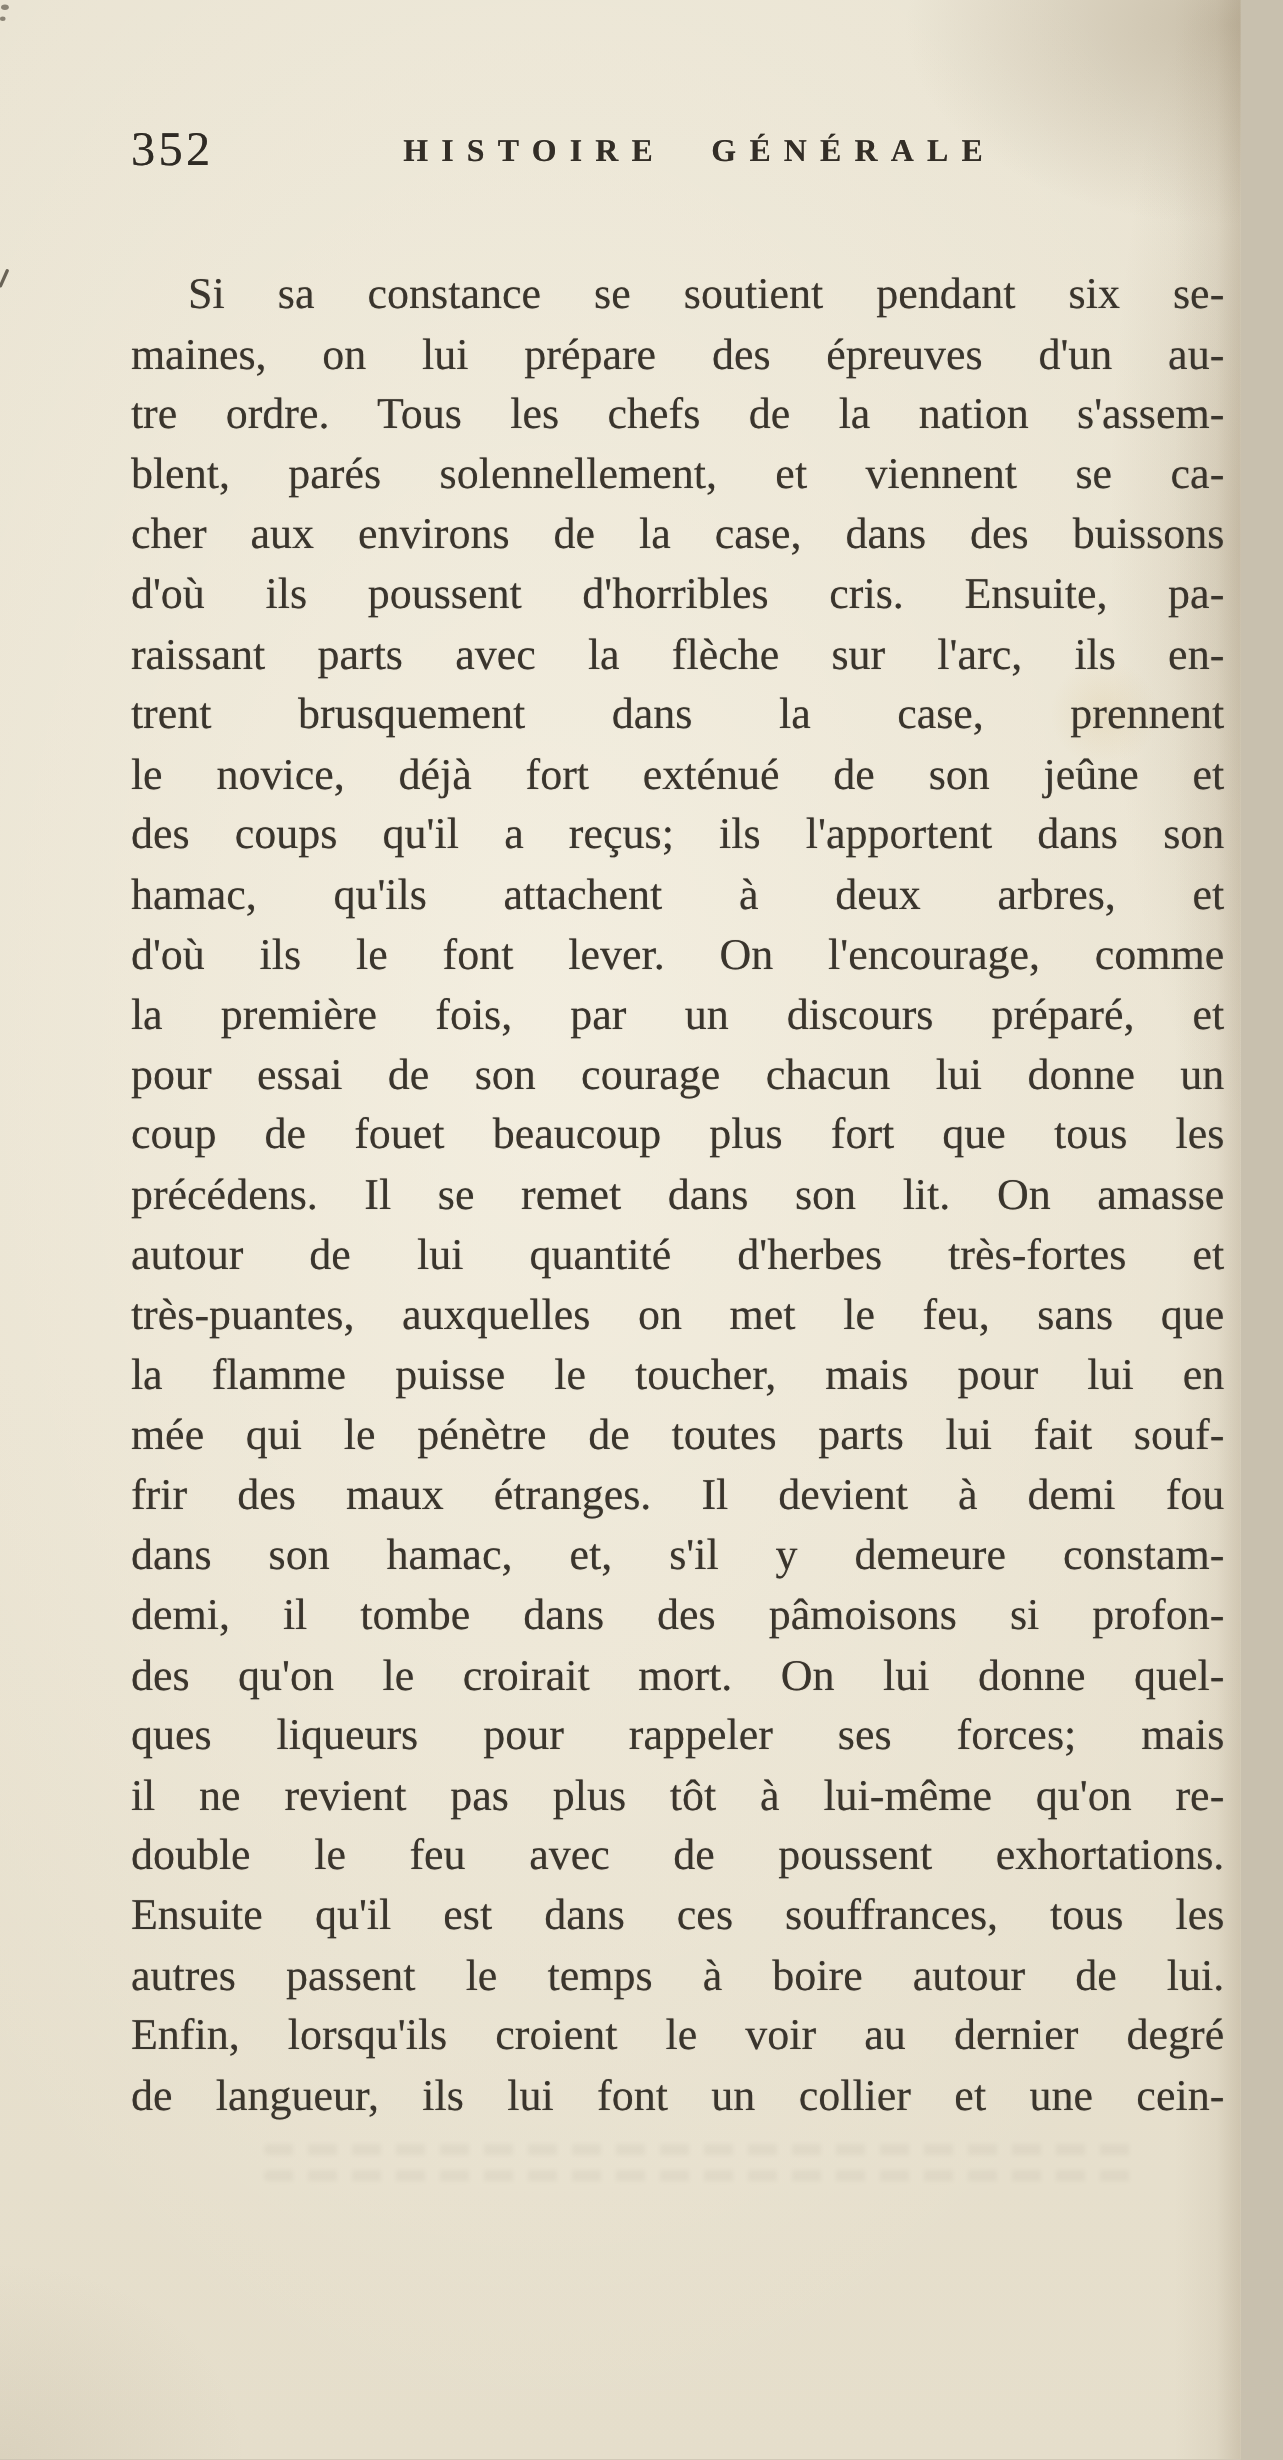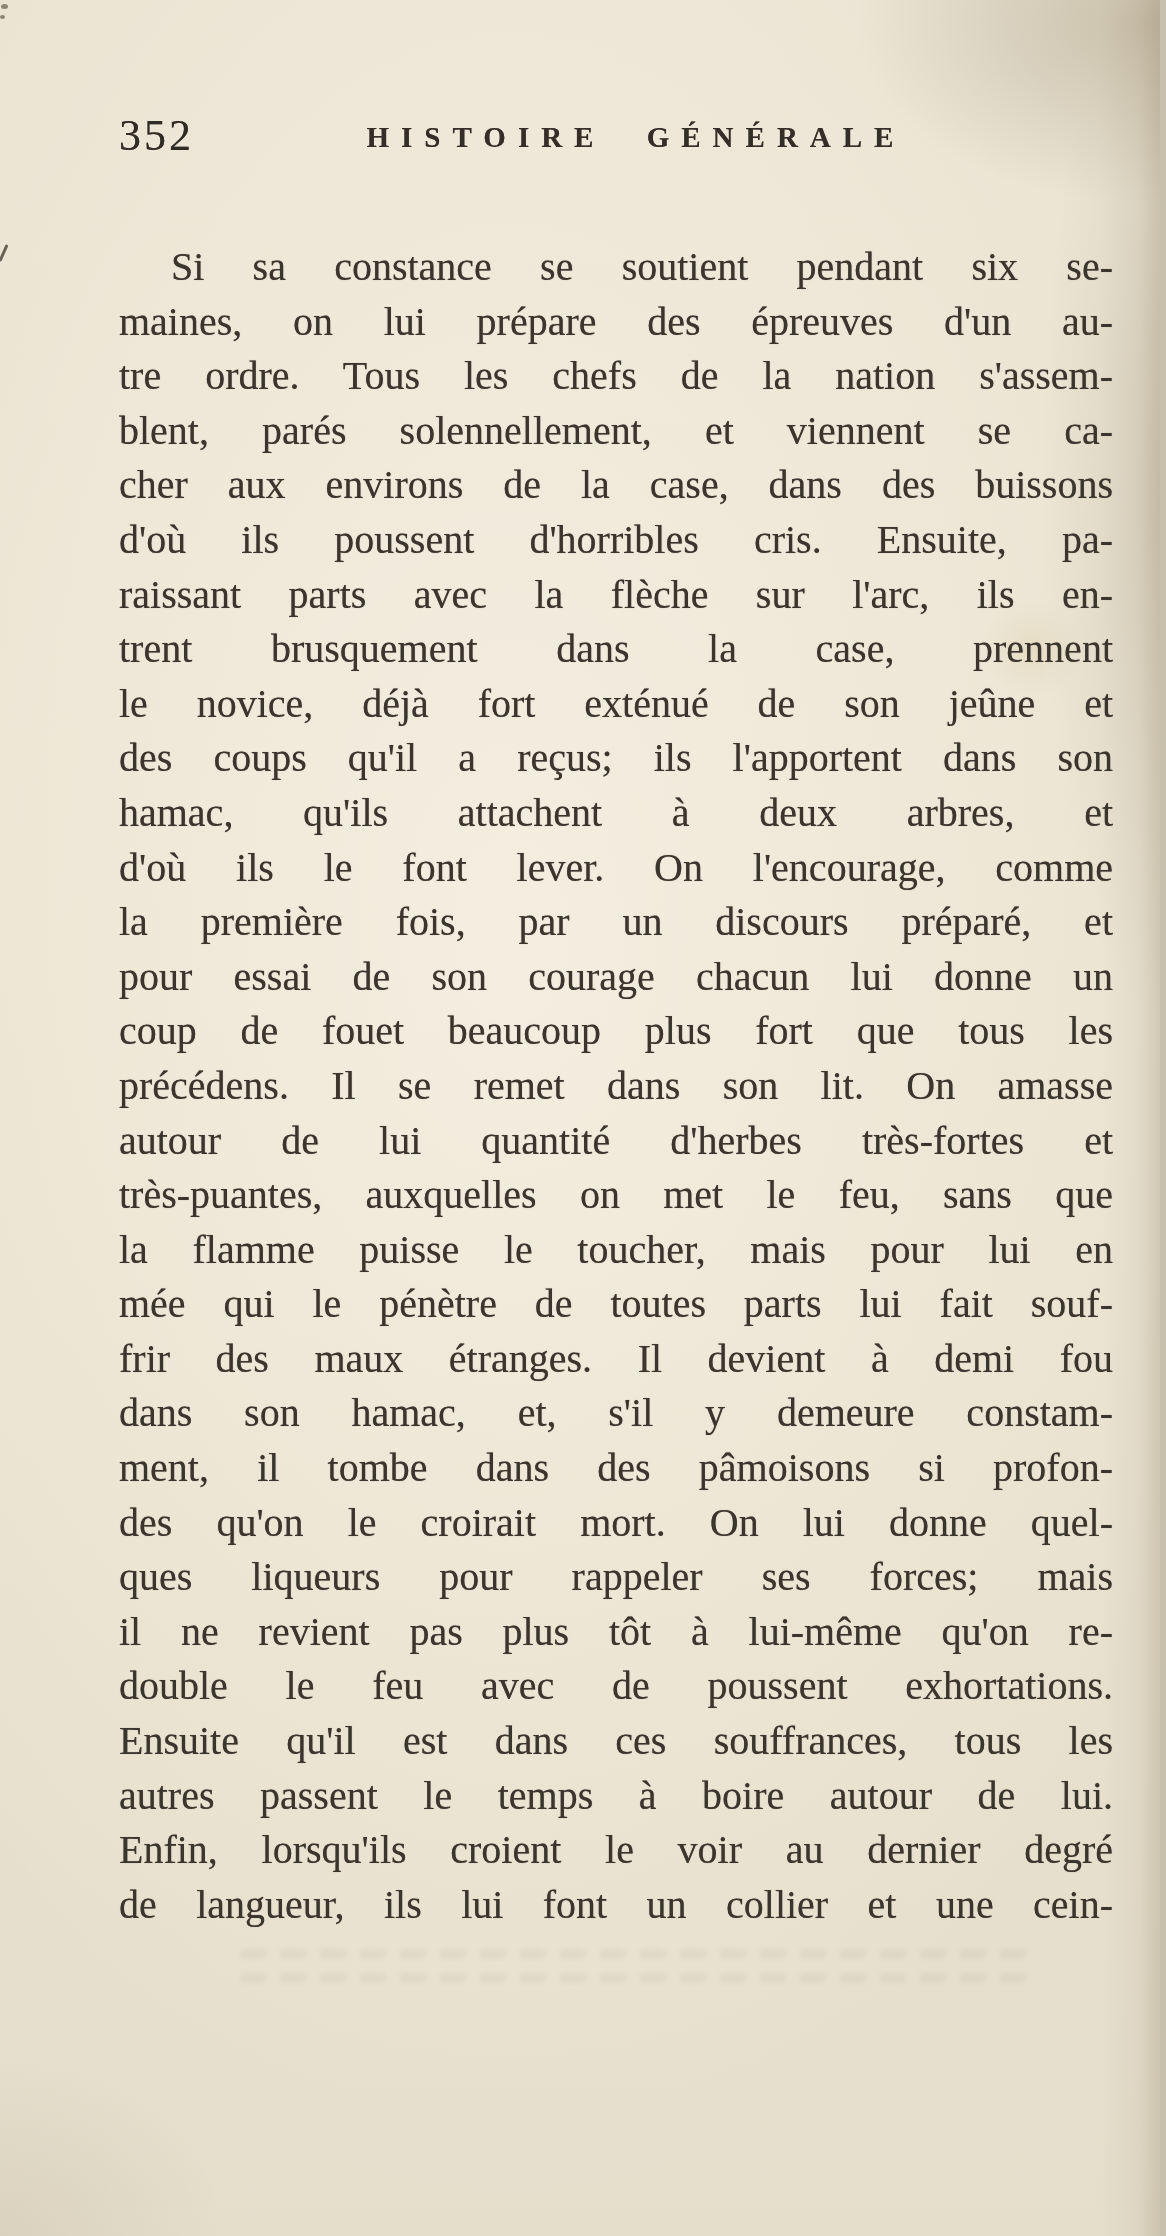--- a/index.html
+++ b/index.html
@@ -13,21 +13,20 @@
     height: 2236px;
     overflow: hidden;
     font-family: "Liberation Serif", "DejaVu Serif", serif;
     background:
       radial-gradient(ellipse 420px 260px at 99% 1%, rgba(118, 98, 66, 0.28), transparent 70%),
       radial-gradient(ellipse 160px 700px at 100% 22%, rgba(128, 108, 76, 0.16), transparent 75%),
       radial-gradient(circle 70px at 89% 29%, rgba(198, 164, 88, 0.14), transparent 70%),
       radial-gradient(ellipse 300px 240px at 0% 100%, rgba(120, 102, 72, 0.10), transparent 75%),
       radial-gradient(ellipse 900px 1500px at 44% 42%, rgba(255, 252, 242, 0.45), transparent 85%),
       linear-gradient(180deg, #eae4d3 0%, #e9e2d0 55%, #e5decb 100%);
-    padding-left: 32px;
   }
   
   .edge-shade {
     position: absolute;
     top: 0; right: 0; bottom: 0;
     width: 60px;
     background: linear-gradient(to left, rgba(122, 102, 72, 0.22), rgba(122, 102, 72, 0.07) 22px, transparent 60px);
     pointer-events: none;
   }
   .header-row {
@@ -153,21 +152,21 @@
     <div class="line">la première fois, par un discours préparé, et</div>
     <div class="line">pour essai de son courage chacun lui donne un</div>
     <div class="line">coup de fouet beaucoup plus fort que tous les</div>
     <div class="line">précédens. Il se remet dans son lit. On amasse</div>
     <div class="line">autour de lui quantité d'herbes très-fortes et</div>
     <div class="line">très-puantes, auxquelles on met le feu, sans que</div>
     <div class="line">la flamme puisse le toucher, mais pour lui en</div>
     <div class="line">mée qui le pénètre de toutes parts lui fait souf-</div>
     <div class="line">frir des maux étranges. Il devient à demi fou</div>
     <div class="line">dans son hamac, et, s'il y demeure constam-</div>
-    <div class="line">ment, il tombe dans des pâmoisons si profon-</div>
+    <div class="line">demi, il tombe dans des pâmoisons si profon-</div>
     <div class="line">des qu'on le croirait mort. On lui donne quel-</div>
     <div class="line">ques liqueurs pour rappeler ses forces; mais</div>
     <div class="line">il ne revient pas plus tôt à lui-même qu'on re-</div>
     <div class="line">double le feu avec de poussent exhortations.</div>
     <div class="line">Ensuite qu'il est dans ces souffrances, tous les</div>
     <div class="line">autres passent le temps à boire autour de lui.</div>
     <div class="line">Enfin, lorsqu'ils croient le voir au dernier degré</div>
     <div class="line">de langueur, ils lui font un collier et une cein-</div>
   </div>
 

